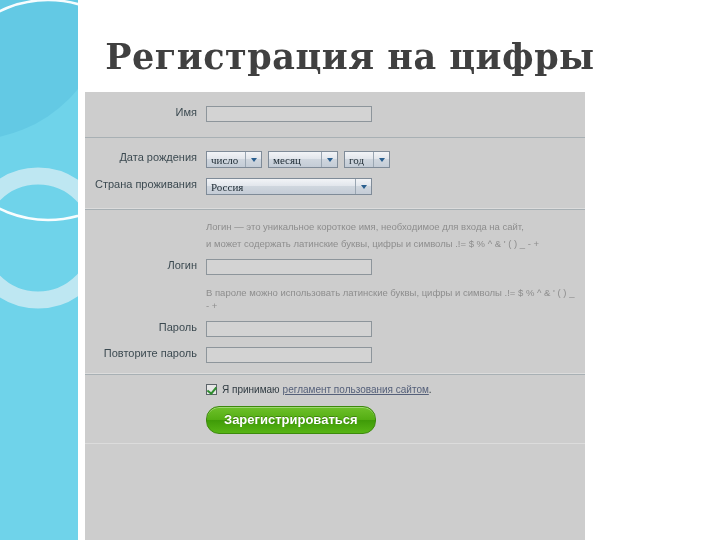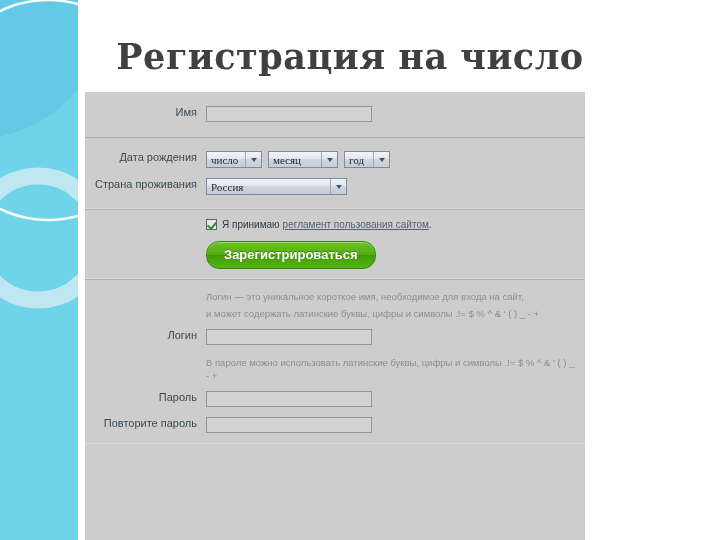--- a/index.html
+++ b/index.html
@@ -176,21 +176,21 @@
     display: block;
     width: 0;
     height: 0;
     border-left: 3.5px solid transparent;
     border-right: 3.5px solid transparent;
     border-top: 4px solid #2a5f8f;
   }
   .sel-day   { width: 56px; }
   .sel-month { width: 70px; }
   .sel-year  { width: 46px; margin-right: 0; }
-  .sel-country { width: 141px; margin-right: 0; }
+  .sel-country { width: 166px; margin-right: 0; }
 
   
   .hint {
     color: #8d8d8d;
     font-size: 9.5px;
     line-height: 1.45;
     margin-left: 121px;
     padding: 2px 10px 3px 0;
     font-family: "Liberation Sans", sans-serif;
   }
@@ -261,21 +261,21 @@
 <body>
 
 <div id="deco-band">
   <div class="wash"></div>
   <svg width="230" height="420" viewBox="0 0 230 420">
     <circle cx="118" cy="150" r="110" fill="none" stroke="#ffffff" stroke-width="2.5" opacity="0.95"></circle>
     <circle cx="108" cy="278" r="62" fill="none" stroke="#d8eef4" stroke-width="17" opacity="0.75"></circle>
   </svg>
 </div>
 
-<div id="page-title">Регистрация на число</div>
+<div id="page-title">Регистрация на цифры</div>
 
 <div id="form-panel">
 
   <div class="section pad-a">
 
     <div class="row">
       <div class="label">Имя</div>
       <div class="control">
         <input class="txt" type="text" value="" style="">
       </div>
@@ -319,58 +319,58 @@
           <span class="sel-arrow">
               <i></i>
             </span>
         </div>
       </div>
     </div>
 
 
   </div>
 
+  <div class="section pad-c">
+
+    <div class="hint">Логин — это уникальное короткое имя, необходимое для входа на сайт,</div>
+    <div class="hint" style="padding-top:0;">и может содержать латинские буквы, цифры и символы .!= $ % ^ &amp; ' ( ) _ - +</div>
+
+    <div class="row">
+      <div class="label">Логин</div>
+      <div class="control">
+        <input class="txt" type="text" value="" style="">
+      </div>
+    </div>
+
+    <div class="hint" style="padding-top:6px;">В пароле можно использовать латинские буквы, цифры и символы .!= $ % ^ &amp; ' ( ) _ - +</div>
+
+    <div class="row">
+      <div class="label">Пароль</div>
+      <div class="control">
+        <input class="txt" type="text" value="" style="">
+      </div>
+    </div>
+
+    <div class="row">
+      <div class="label">Повторите пароль</div>
+      <div class="control">
+        <input class="txt" type="text" value="" style="">
+      </div>
+    </div>
+
+  </div>
+
   <div class="section pad-d">
 
     <div class="agree-row">
       <span class="chk on"></span>
       <span>Я принимаю</span>
       <a class="agree-link" href="#">регламент пользования сайтом</a>
         <span class="agree-tail">.</span>
     </div>
 
     <div class="submit-wrap">
       <button class="btn-submit" type="button">Зарегистрироваться</button>
     </div>
 
   </div>
 
-  <div class="section pad-c">
-
-    <div class="hint">Логин — это уникальное короткое имя, необходимое для входа на сайт,</div>
-    <div class="hint" style="padding-top:0;">и может содержать латинские буквы, цифры и символы .!= $ % ^ &amp; ' ( ) _ - +</div>
-
-    <div class="row">
-      <div class="label">Логин</div>
-      <div class="control">
-        <input class="txt" type="text" value="" style="">
-      </div>
-    </div>
-
-    <div class="hint" style="padding-top:6px;">В пароле можно использовать латинские буквы, цифры и символы .!= $ % ^ &amp; ' ( ) _ - +</div>
-
-    <div class="row">
-      <div class="label">Пароль</div>
-      <div class="control">
-        <input class="txt" type="text" value="" style="">
-      </div>
-    </div>
-
-    <div class="row">
-      <div class="label">Повторите пароль</div>
-      <div class="control">
-        <input class="txt" type="text" value="" style="">
-      </div>
-    </div>
-
-  </div>
-
 </div>
 
 </body></html>

